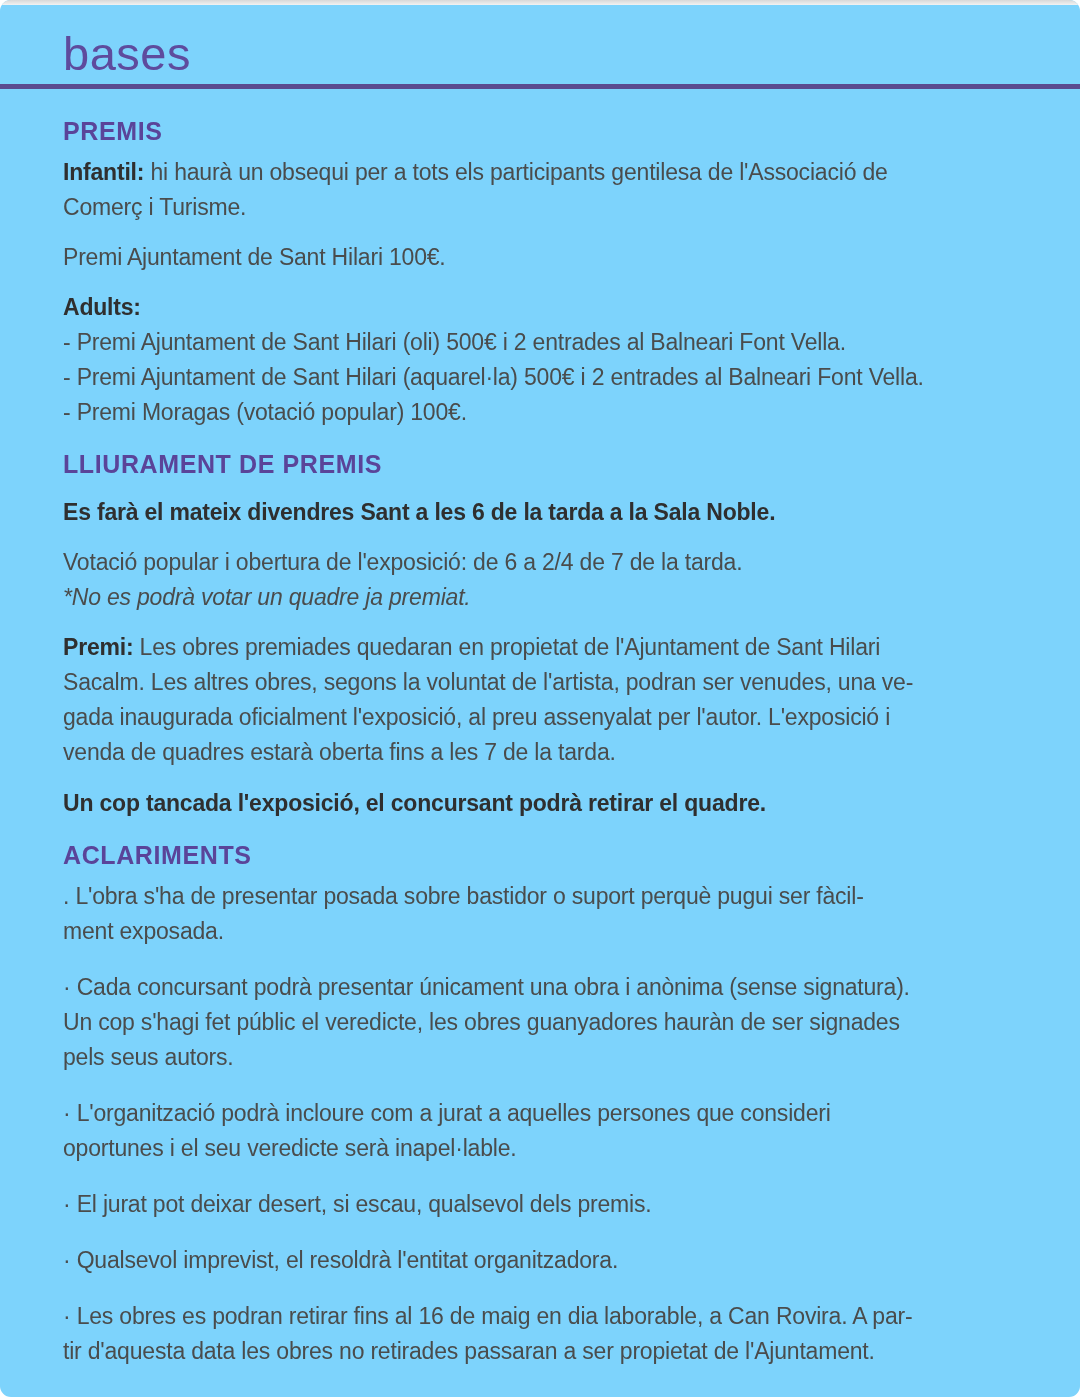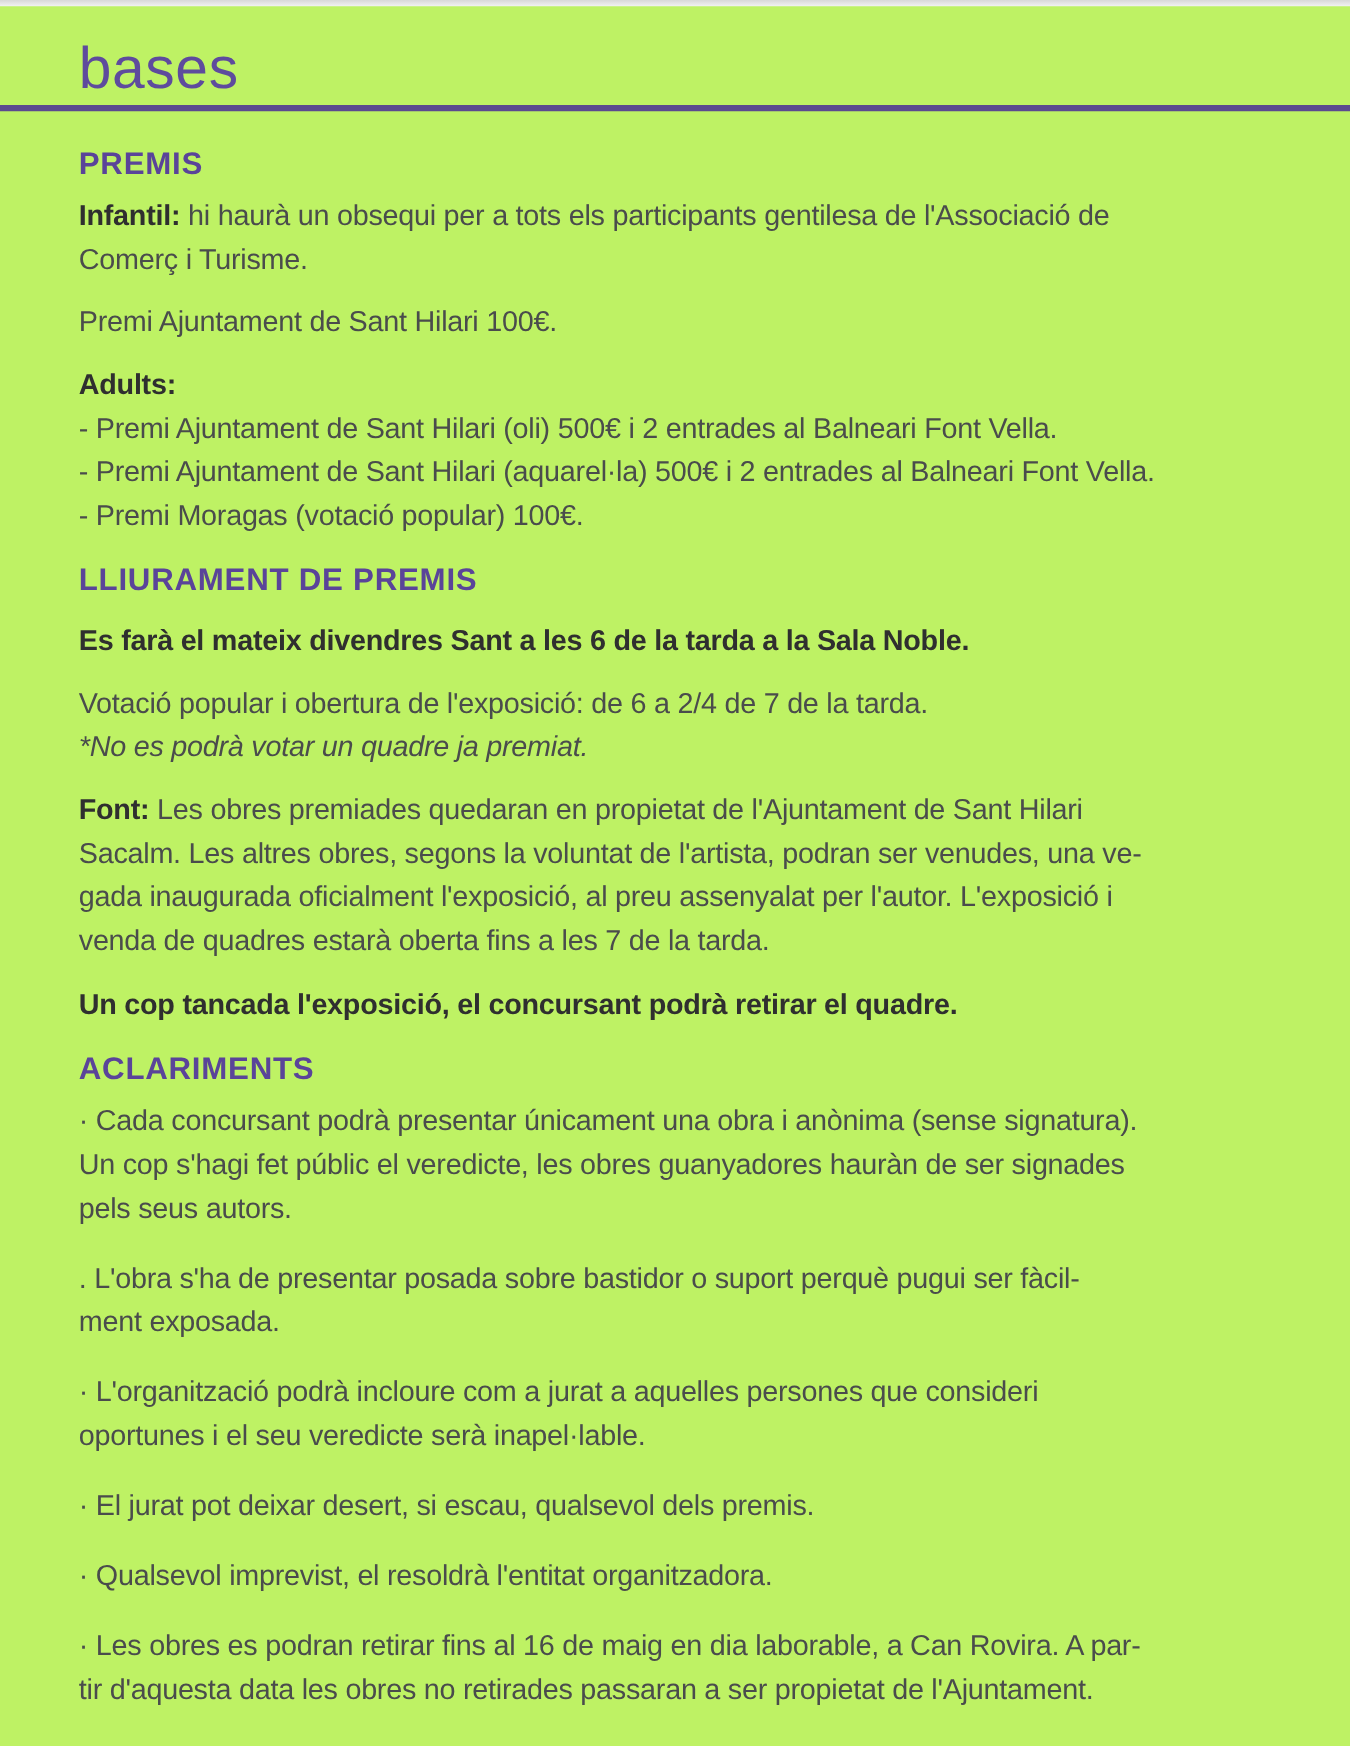--- a/index.html
+++ b/index.html
@@ -5,22 +5,23 @@
   * { margin: 0; padding: 0; box-sizing: border-box; }
   html, body { background: #ffffff; }
   body {
     font-family: "Liberation Sans", "DejaVu Sans", sans-serif;
     -webkit-font-smoothing: antialiased;
   }
   .page {
     position: relative;
     width: 1080px;
     height: 1397px;
-    background: #bef264;
+    background: #7dd3fc;
     overflow: hidden;
+    border-radius: 11px;
   }
   .top-strip {
     height: 5px;
     background: linear-gradient(#d8d8d8, #f2f2f2);
   }
   .header { padding: 22px 63px 0 63px; }
   .page-title {
     font-size: 47px;
     font-weight: 400;
     color: #5e4b9d;
@@ -92,36 +93,36 @@
 
       <div class="para bold-line">Es farà el mateix divendres Sant a les 6 de la tarda a la Sala Noble.</div>
 
       <div class="para">
         <div>Votació popular i obertura de l'exposició: de 6 a 2/4 de 7 de la tarda.</div>
         <div class="italic-line">*No es podrà votar un quadre ja premiat.</div>
       </div>
 
 
       <div class="para">
-        <div class="prewrap"><span class="lead-label">Font:</span><span> Les obres premiades quedaran en propietat de l'Ajuntament de Sant Hilari
+        <div class="prewrap"><span class="lead-label">Premi:</span><span> Les obres premiades quedaran en propietat de l'Ajuntament de Sant Hilari
 Sacalm. Les altres obres, segons la voluntat de l'artista, podran ser venudes, una ve-
 gada inaugurada oficialment l'exposició, al preu assenyalat per l'autor. L'exposició i
 venda de quadres estarà oberta fins a les 7 de la tarda.</span></div>
         <div class="bold-line">Un cop tancada l'exposició, el concursant podrà retirar el quadre.</div>
       </div>
     </div>
 
     <div>
       <div class="section-heading mt-big">ACLARIMENTS</div>
 
+      <div class="para prewrap bullet-para">. L'obra s'ha de presentar posada sobre bastidor o suport perquè pugui ser fàcil-
+ment exposada.</div>
       <div class="para prewrap bullet-para">· Cada concursant podrà presentar únicament una obra i anònima (sense signatura).
 Un cop s'hagi fet públic el veredicte, les obres guanyadores hauràn de ser signades
 pels seus autors.</div>
-      <div class="para prewrap bullet-para">. L'obra s'ha de presentar posada sobre bastidor o suport perquè pugui ser fàcil-
-ment exposada.</div>
       <div class="para prewrap bullet-para">· L'organització podrà incloure com a jurat a aquelles persones que consideri
 oportunes i el seu veredicte serà inapel·lable.</div>
       <div class="para prewrap bullet-para">· El jurat pot deixar desert, si escau, qualsevol dels premis.</div>
       <div class="para prewrap bullet-para">· Qualsevol imprevist, el resoldrà l'entitat organitzadora.</div>
       <div class="para prewrap bullet-para">· Les obres es podran retirar fins al 16 de maig en dia laborable, a Can Rovira. A par-
 tir d'aquesta data les obres no retirades passaran a ser propietat de l'Ajuntament.</div>
 
     </div>
 
   </div>

